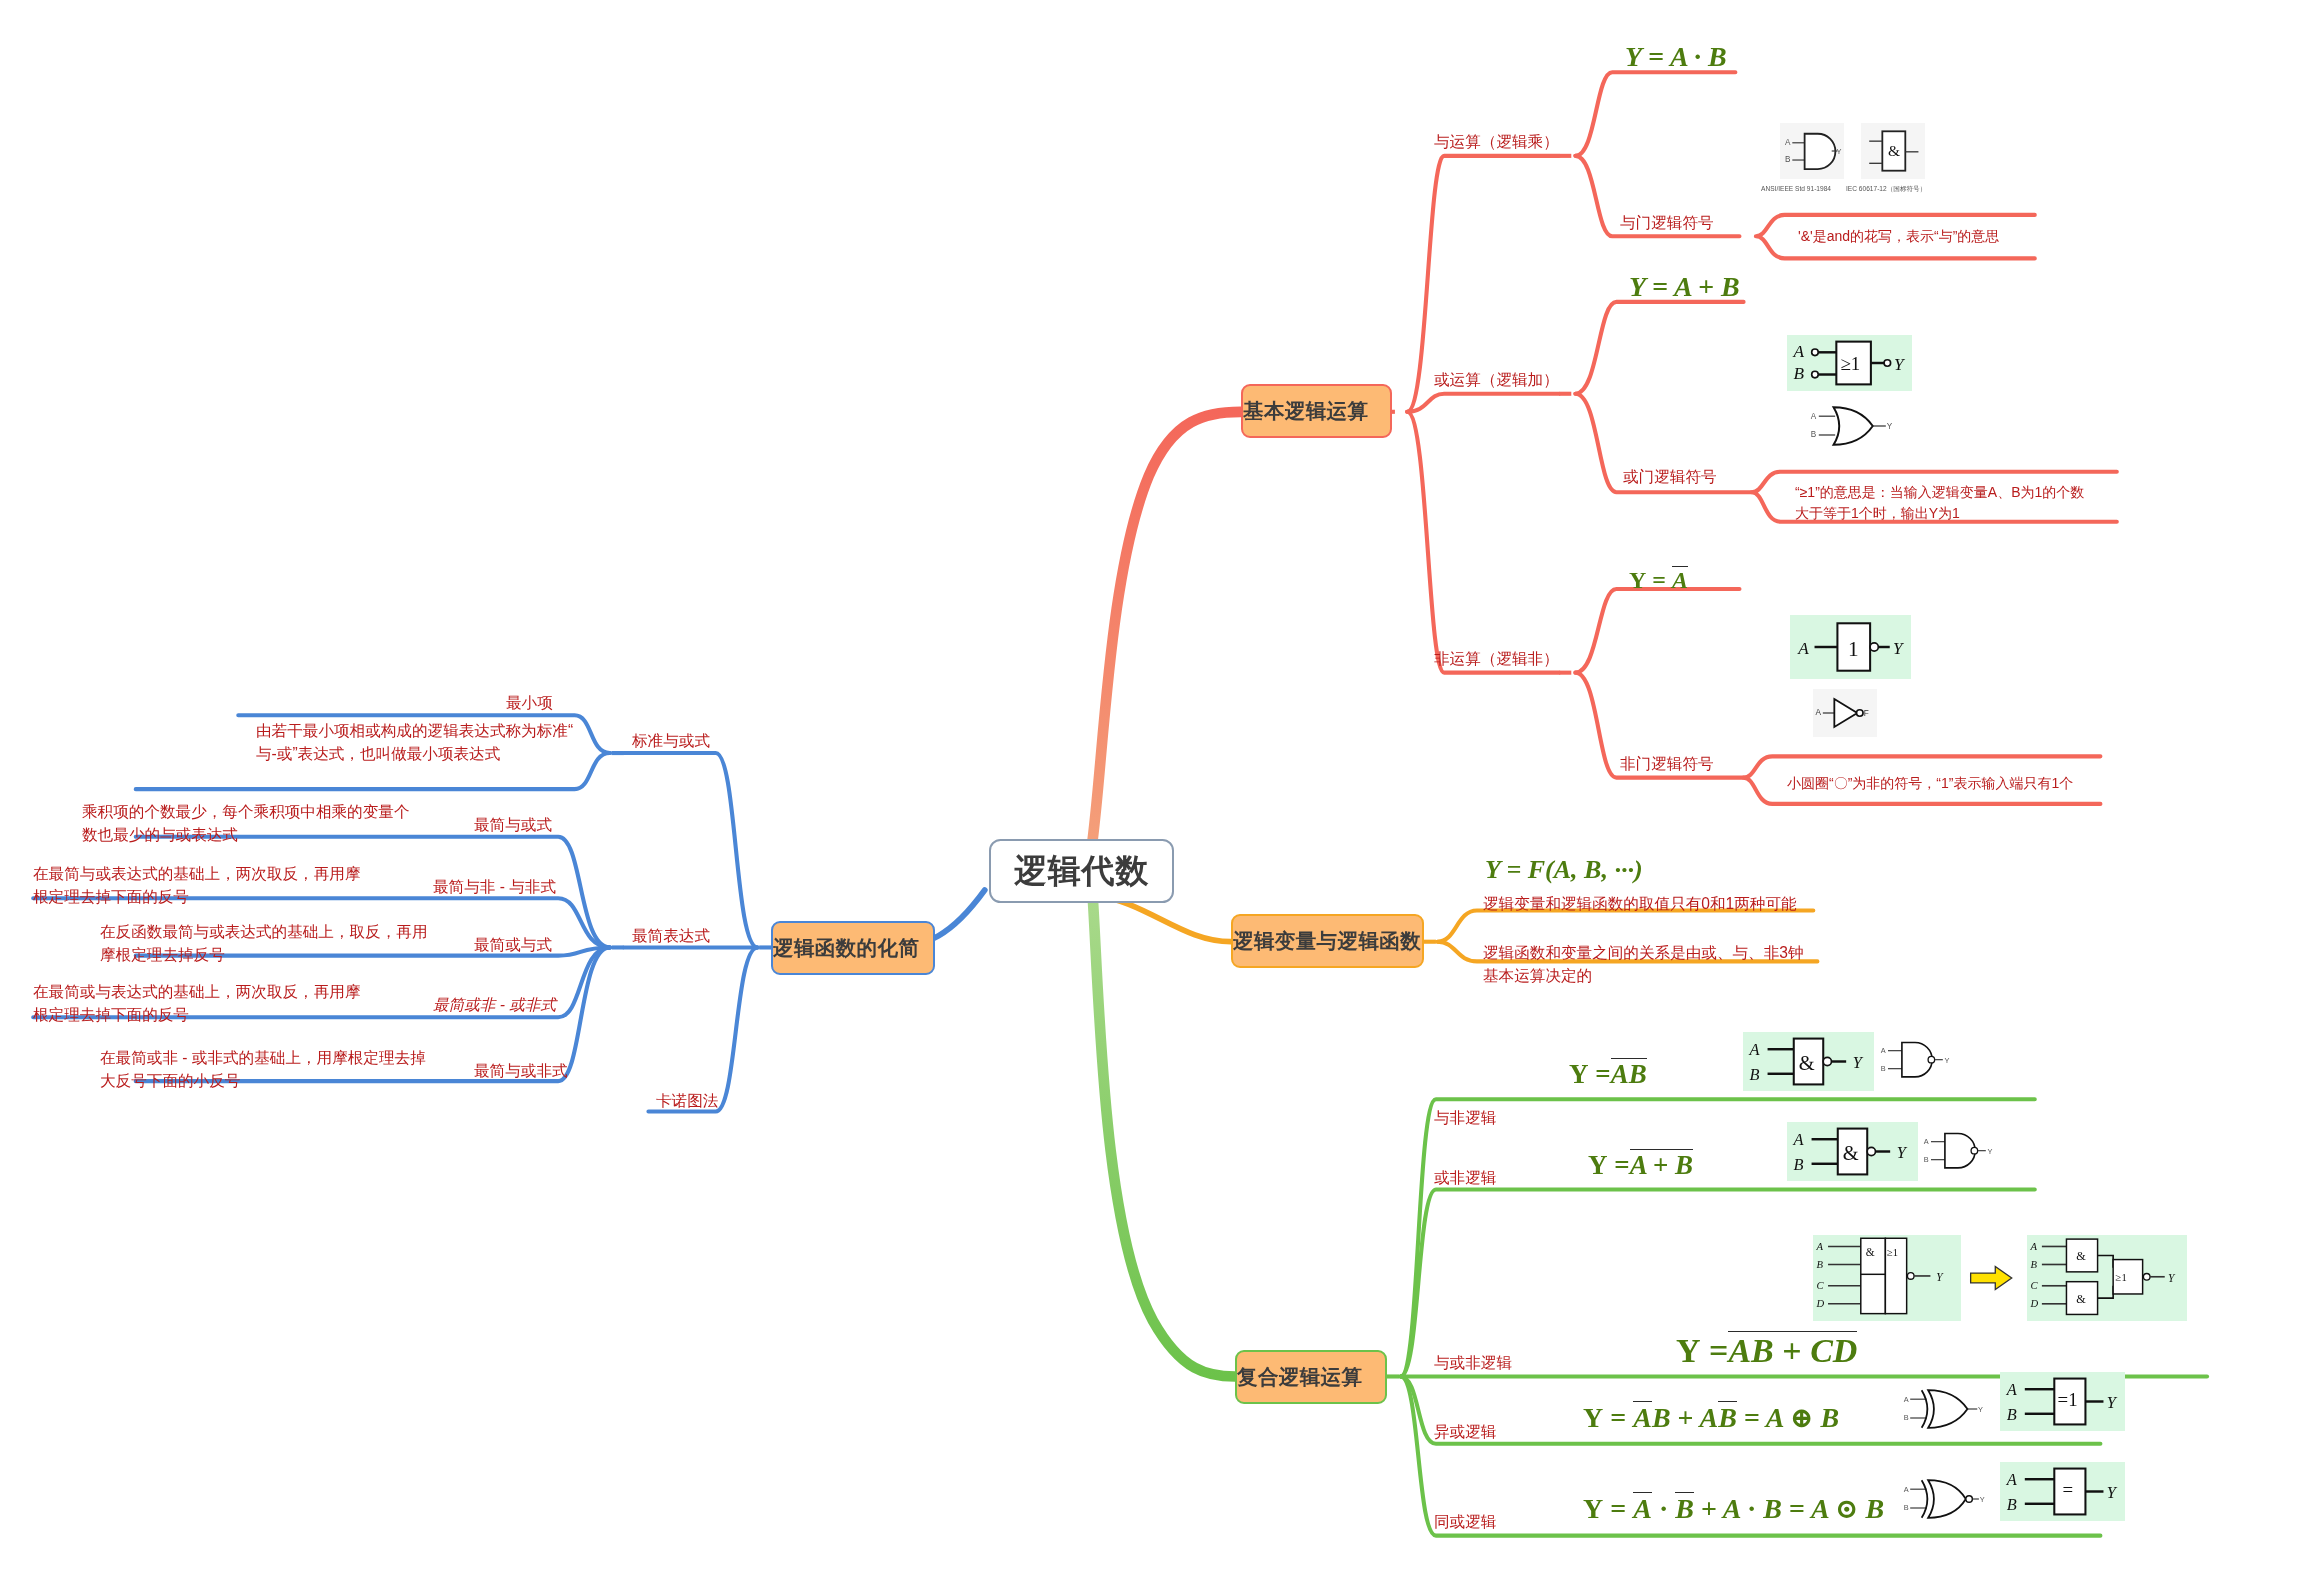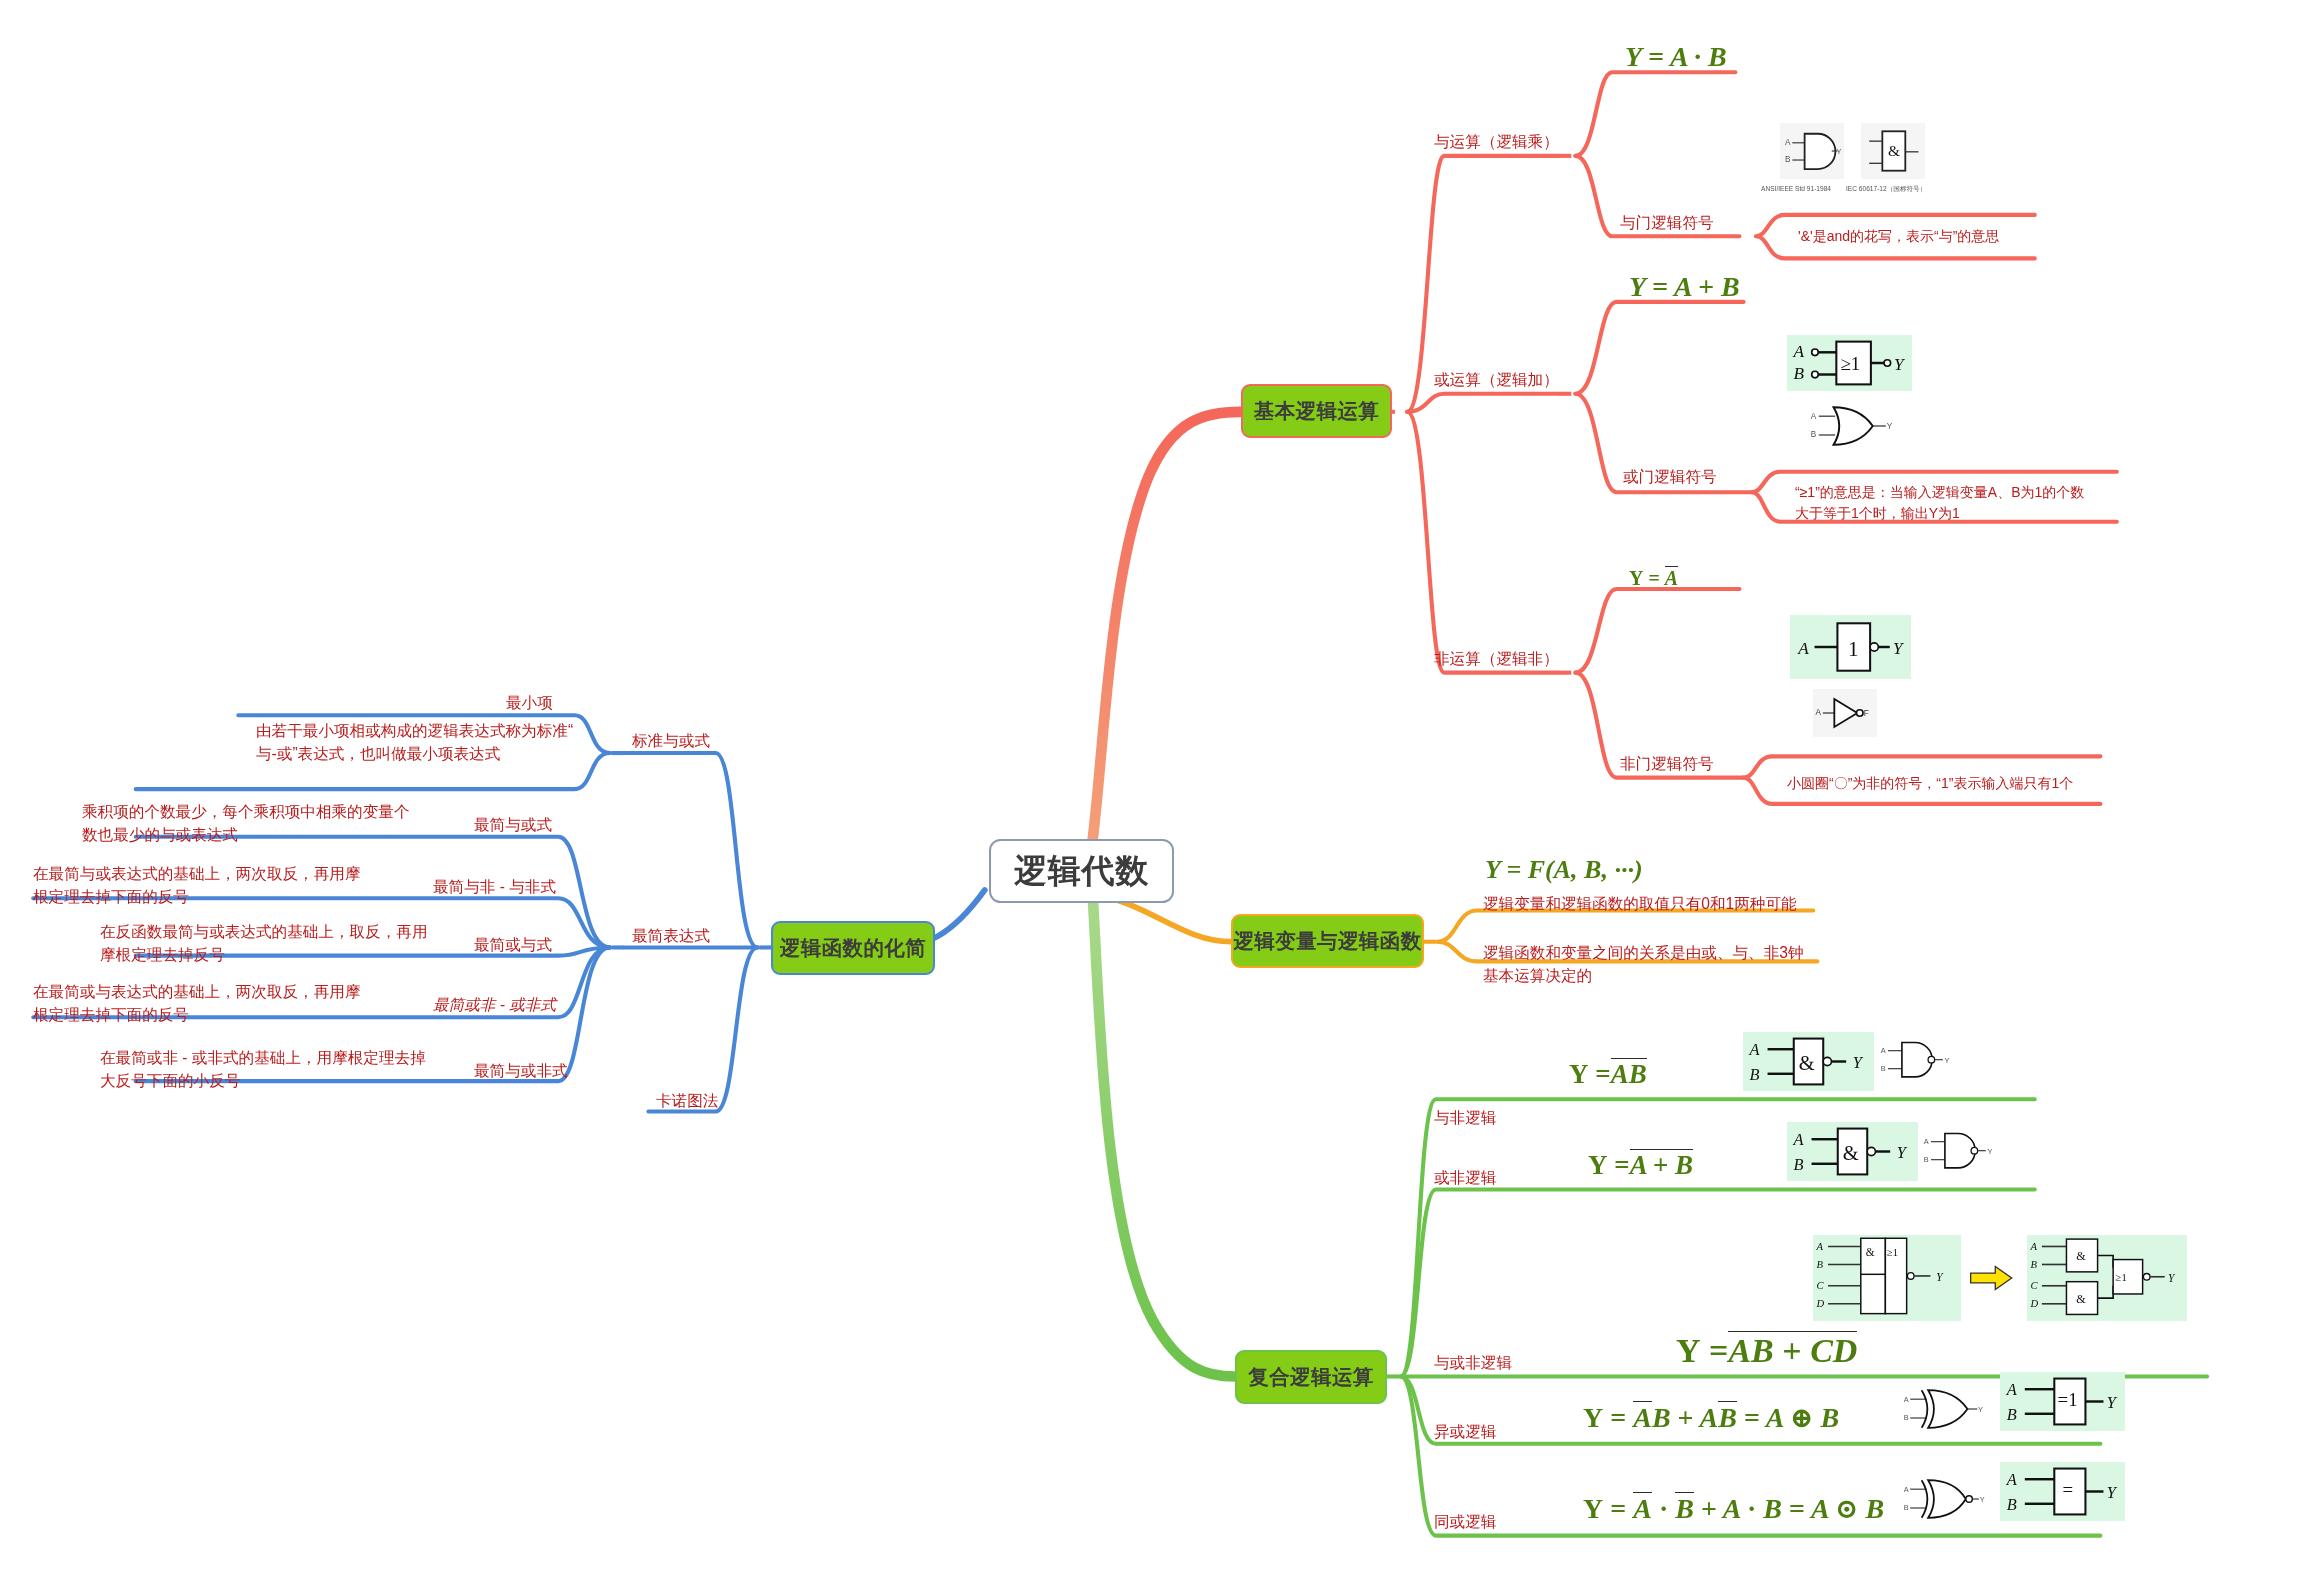--- a/index.html
+++ b/index.html
@@ -25,22 +25,22 @@
     display: flex; align-items: center; justify-content: center;
     font-weight: bold;
     color: #3c3c3c;
     letter-spacing: 0.8px;
     box-sizing: border-box;
   }
   .mainnode {
     position: absolute;
     border: 2.5px solid #cccccc;
     border-radius: 9px;
-    background: #84cc16;
-    display: flex; align-items: center; justify-content: center;
+    background: #fdba74;
+    display: flex; align-items: center; justify-content: flex-start;
     font-weight: bold;
     font-size: 20.5px;
     color: #3c3c3c;
     letter-spacing: 0.4px;
     box-sizing: border-box;
     white-space: nowrap;
   }
   .mainnode.red { border-color: #f4675a; }
   .mainnode.orange { border-color: #f5a623; }
   .mainnode.green { border-color: #6cc24a; }
@@ -236,21 +236,21 @@
       <text x="2" y="20" font-size="10" fill="#555" font-family="Liberation Sans, sans-serif">A</text>
       <text x="2" y="43" font-size="10" fill="#555" font-family="Liberation Sans, sans-serif">B</text>
       <line x1="12" y1="17" x2="32" y2="17" stroke="#333" stroke-width="1.5"></line>
       <line x1="12" y1="40" x2="32" y2="40" stroke="#333" stroke-width="1.5"></line>
       <path d="M30 6 Q44 29 30 52 Q62 52 78 29 Q62 6 30 6 Z" fill="#fff" stroke="#111" stroke-width="2.4"></path>
       <line x1="78" y1="29" x2="94" y2="29" stroke="#333" stroke-width="1.5"></line>
       <text x="95" y="33" font-size="10" fill="#555" font-family="Liberation Sans, sans-serif">Y</text>
     </svg>
   </div>
 
-  <div class="math" style="left:1629px; top:566px; font-size:20px;">
+  <div class="math" style="left:1629px; top:566px; font-size:24px;">
     <span class="op">Y</span> <span class="op">=</span> <span class="ovl">A</span>
   </div>
   <div class="lbl" style="left:1620px; top:753px;">非门逻辑符号</div>
   <div class="lbl small" style="left:1787px; top:773px;">小圆圈“〇”为非的符号，“1”表示输入端只有1个</div>
 
   <div class="gatebox mintbg" style="left:1790px; top:615px; width:121px; height:64px;">
     <svg width="121" height="64" viewBox="0 0 148 78">
       <text x="10" y="47" font-size="21" fill="#111" font-style="italic" font-family="Liberation Serif, serif">A</text>
       <line x1="30" y1="39" x2="58" y2="39" stroke="#111" stroke-width="3"></line>
       <rect x="58" y="10" width="40" height="58" fill="#fff" stroke="#111" stroke-width="2.5"></rect>

